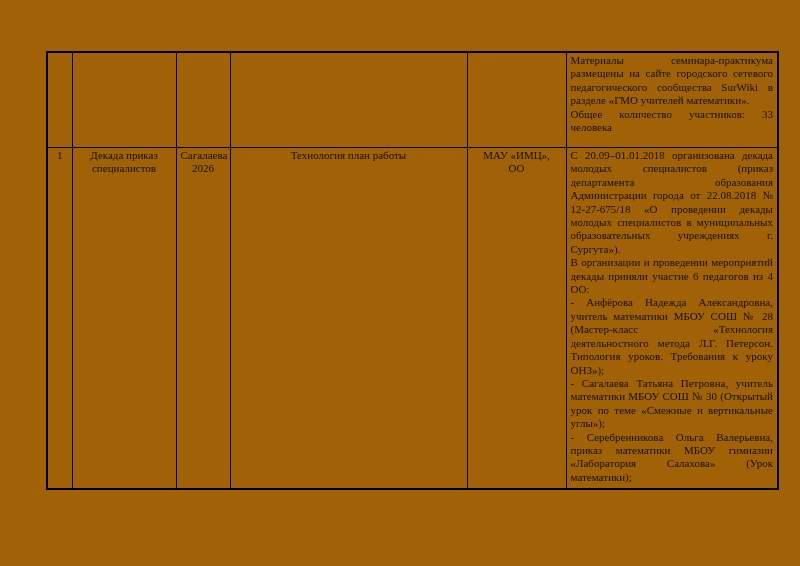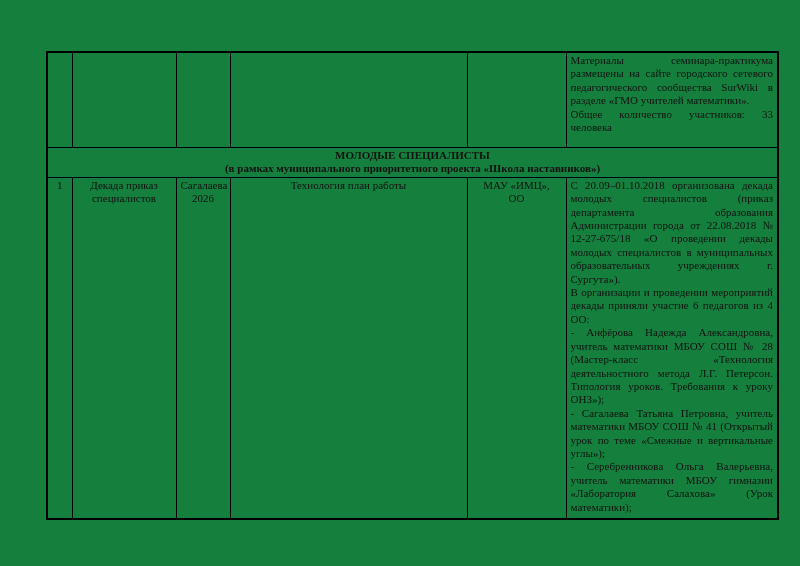--- a/index.html
+++ b/index.html
@@ -7,21 +7,21 @@
     padding: 0;
     background: #ffffff;
     width: 800px;
     height: 566px;
     overflow: hidden;
   }
   .page {
     position: relative;
     width: 800px;
     height: 566px;
-    background: #15803d;
+    background: #a16207;
     font-family: "Liberation Serif", "DejaVu Serif", serif;
     color: #111111;
   }
   table.report {
     position: absolute;
     left: 46px;
     top: 51px;
     width: 731px;
     border-collapse: collapse;
     table-layout: fixed;
@@ -76,45 +76,39 @@
       <td class="c-center"></td>
       <td class="c-center"></td>
       <td class="c-center"></td>
       <td class="c-center"></td>
       <td class="c-left result">
         <p>Материалы семинара-практикума размещены на сайте городского сетевого педагогического сообщества SurWiki в разделе «ГМО учителей математики».</p>
         <p>Общее количество участников: 33 человека</p>
       </td>
     </tr>
 
-    <tr class="row-section">
-      <td class="section-cell" colspan="6">
-        <span class="section-line">МОЛОДЫЕ СПЕЦИАЛИСТЫ</span>
-        <span class="section-line">(в рамках муниципального приоритетного проекта «Школа наставников»)</span>
-      </td>
-    </tr>
 
     <tr class="row-event">
       <td class="c-center">1</td>
       <td class="c-center">Декада приказ специалистов</td>
       <td class="c-center">
         <span class="section-line">Сагалаева</span>
         <span class="section-line">2026</span>
       </td>
       <td class="c-center">Технология план работы</td>
       <td class="c-center">
         <span class="section-line">МАУ «ИМЦ»,</span>
         <span class="section-line">ОО</span>
       </td>
       <td class="c-left result">
         <div class="clip-tall">
-          <p>С 20.09–01.10.2018 организована декада молодых специалистов (приказ департамента образования Администрации города от 22.08.2018 № 12-27-675/18 «О проведении декады молодых специалистов в муниципальных образовательных учреждениях г. Сургута»).</p>
+          <p>С 20.09–01.01.2018 организована декада молодых специалистов (приказ департамента образования Администрации города от 22.08.2018 № 12-27-675/18 «О проведении декады молодых специалистов в муниципальных образовательных учреждениях г. Сургута»).</p>
           <p>В организации и проведении мероприятий декады приняли участие 6 педагогов из 4 ОО:</p>
           <p>- Анфёрова Надежда Александровна, учитель математики МБОУ СОШ № 28 (Мастер-класс «Технология деятельностного метода Л.Г. Петерсон. Типология уроков. Требования к уроку ОНЗ»);</p>
-          <p>- Сагалаева Татьяна Петровна, учитель математики МБОУ СОШ № 41 (Открытый урок по теме «Смежные и вертикальные углы»);</p>
-          <p>- Серебренникова Ольга Валерьевна, учитель математики МБОУ гимназии «Лаборатория Салахова» (Урок математики);</p>
+          <p>- Сагалаева Татьяна Петровна, учитель математики МБОУ СОШ № 30 (Открытый урок по теме «Смежные и вертикальные углы»);</p>
+          <p>- Серебренникова Ольга Валерьевна, приказ математики МБОУ гимназии «Лаборатория Салахова» (Урок математики);</p>
 
         </div>
       </td>
     </tr>
   </tbody>
     </table>
 </div>
 
 </body></html>

